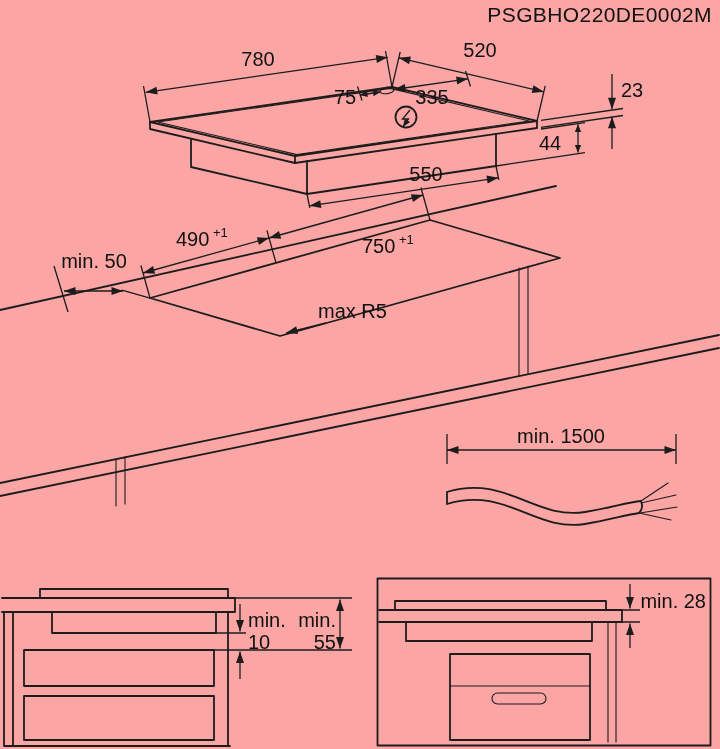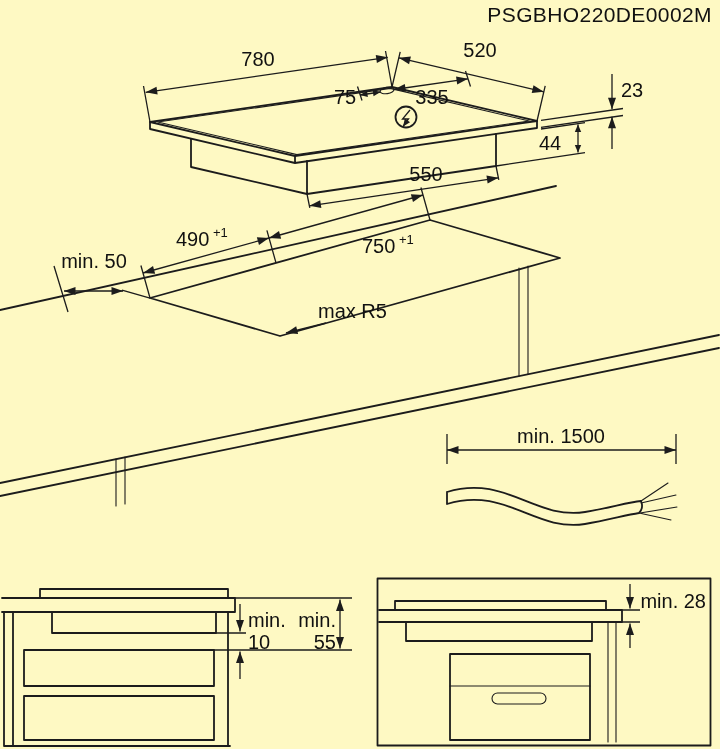--- a/index.html
+++ b/index.html
@@ -1,16 +1,16 @@
 <!DOCTYPE html>
 <html><head>
 <meta charset="utf-8">
 <style>
   html,body{margin:0;padding:0;background:#fff}
-  .canvas{position:relative;width:720px;height:749px;background:#fef9c3;font-family:"Liberation Sans",sans-serif;overflow:hidden}
+  .canvas{position:relative;width:720px;height:749px;background:#fca5a5;font-family:"Liberation Sans",sans-serif;overflow:hidden}
   svg{position:absolute;left:0;top:0}
   .obj{stroke:#1c1c1c;stroke-width:1.8;fill:none;stroke-linecap:round;stroke-linejoin:round}
   .thin{stroke-width:1.1}
   .dim{stroke:#1c1c1c;stroke-width:1.3;fill:none}
   .lbl{font-family:"Liberation Sans",sans-serif;font-size:20px;fill:#111}
   .sup{font-size:13px}
   .ttl{font-size:21px;letter-spacing:.4px}
 </style>
 </head>
 <body>

